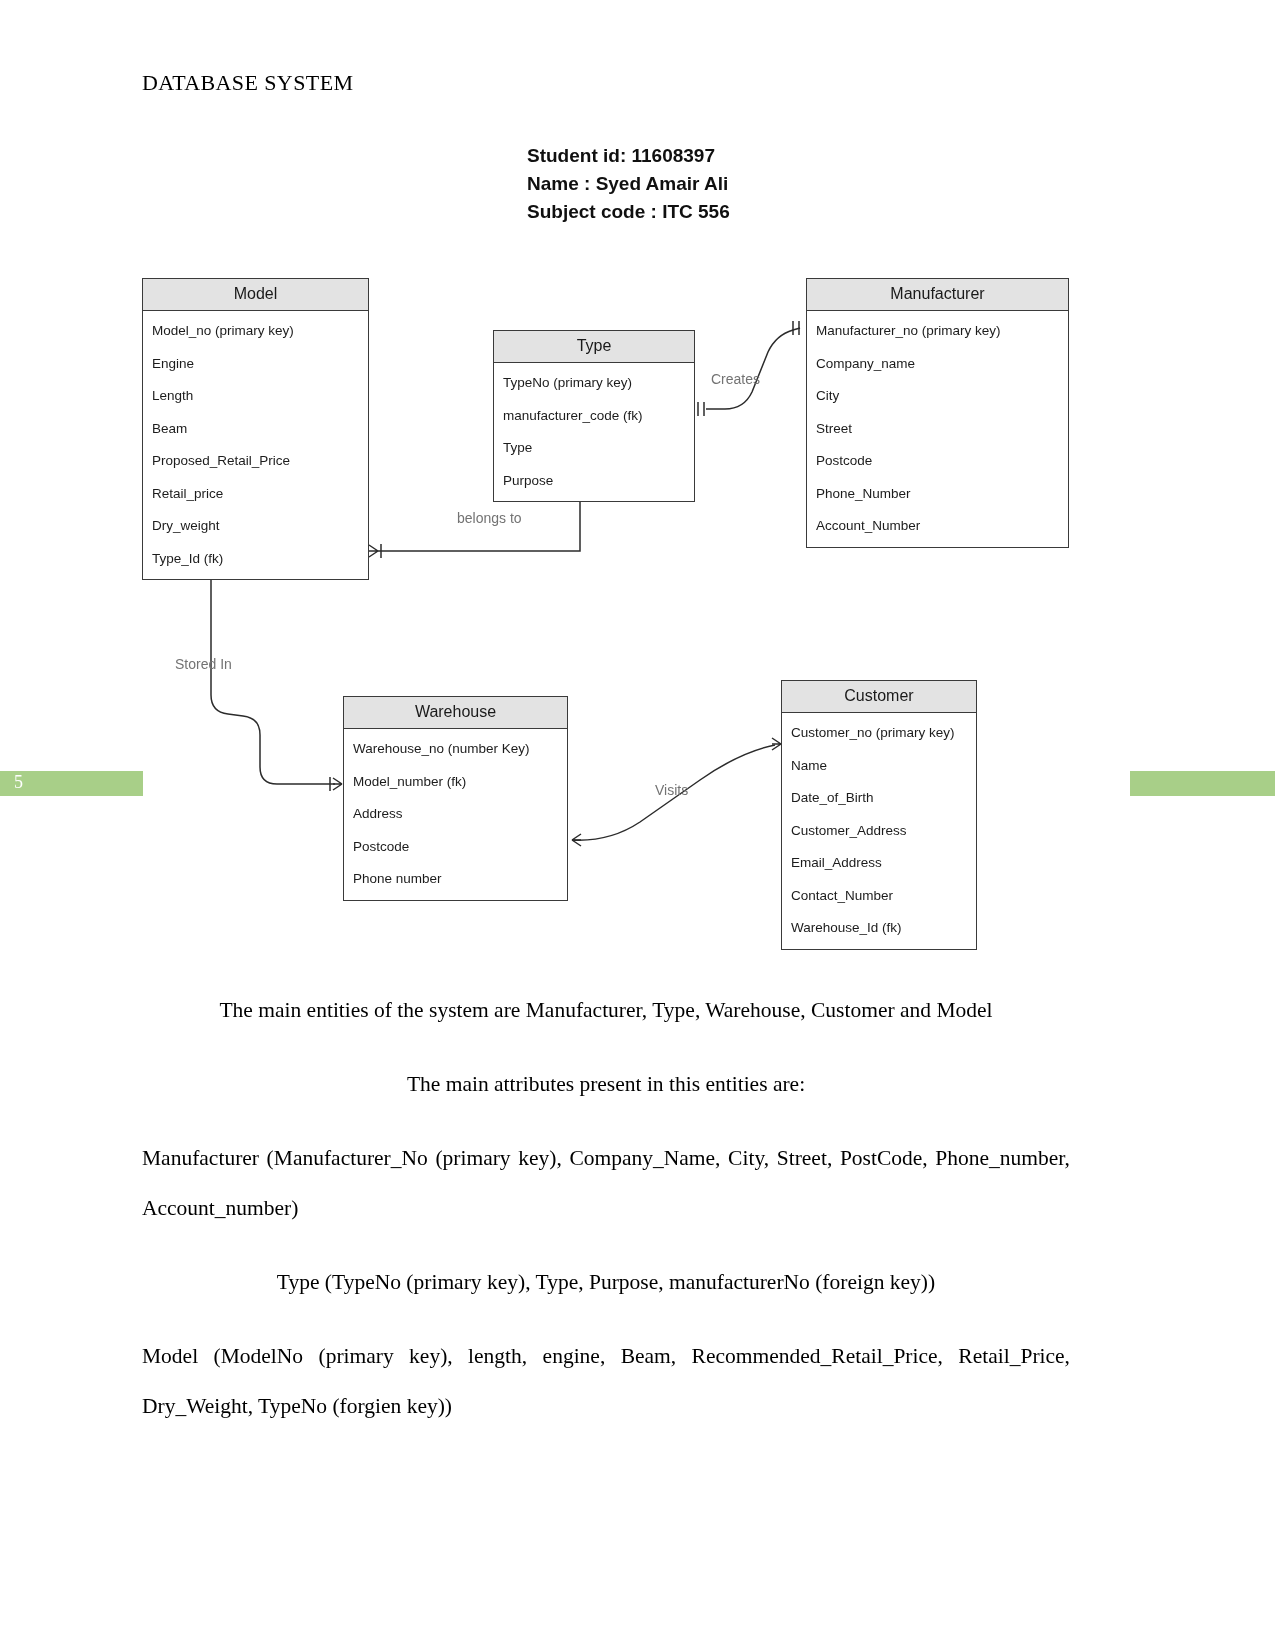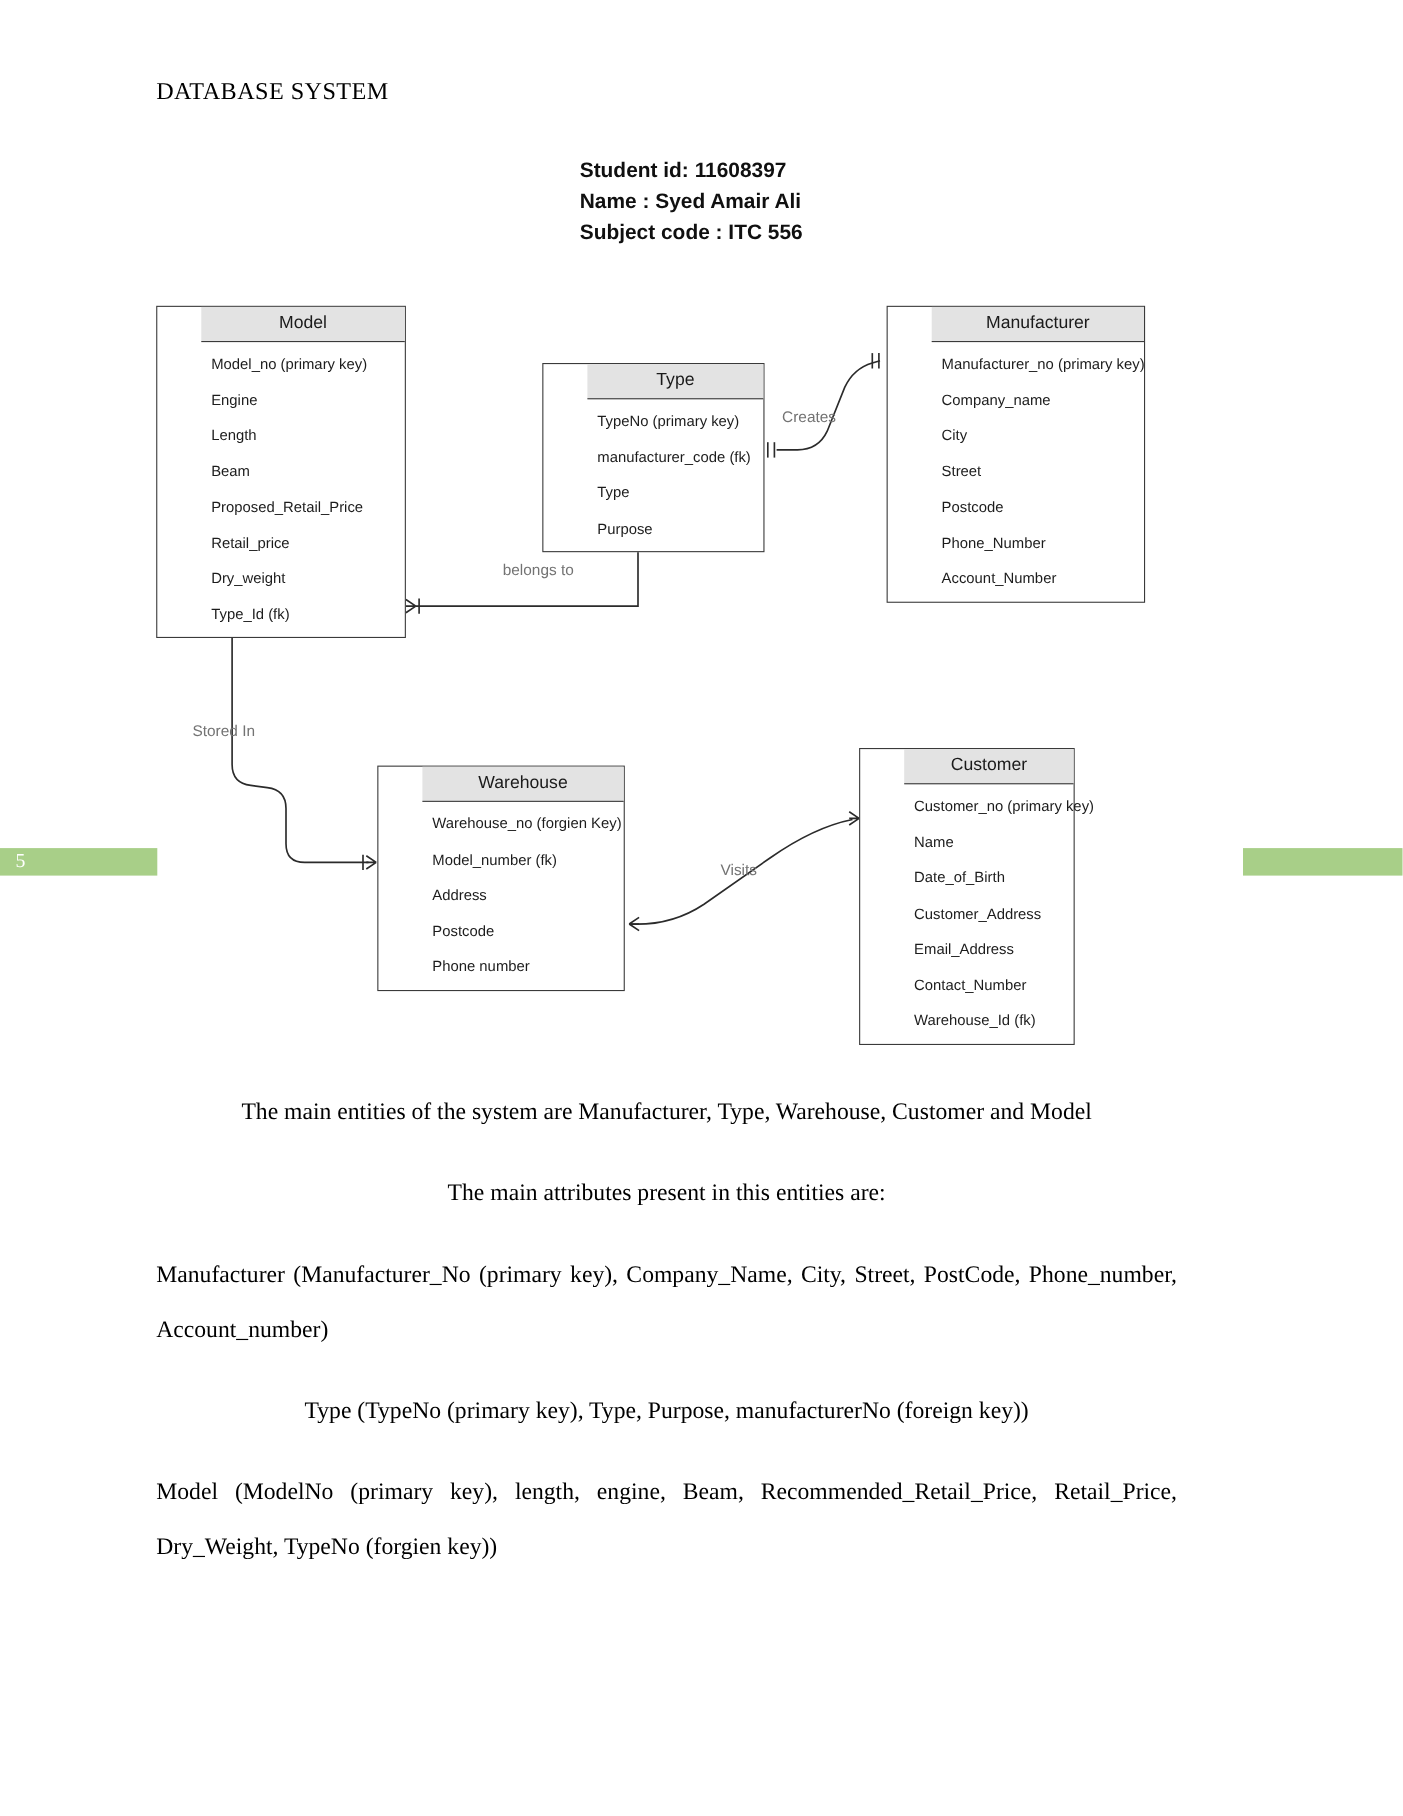--- a/index.html
+++ b/index.html
@@ -55,21 +55,20 @@
     width: 1275px;
     height: 1000px;
     pointer-events: none;
   }
 
   .entity {
     position: absolute;
     border: 1px solid #3a3a3a;
     background: #ffffff;
     font-family: "Liberation Sans", sans-serif;
-    padding-left: 40px;
   }
   .entity-title {
     background: #e3e3e3;
     border-bottom: 1px solid #3a3a3a;
     text-align: center;
     font-size: 16px;
     color: #1a1a1a;
     padding: 6px 0 7px 0;
   }
   .entity-attrs {
@@ -79,21 +78,21 @@
     font-size: 13.5px;
     color: #1c1c1c;
     padding: 0 0 0 9px;
     line-height: 32.5px;
     white-space: nowrap;
   }
 
   
   #entity-model      { left: 142px; top: 278px;  width: 227px; }
   #entity-type       { left: 493px; top: 330px;  width: 202px; }
-  #entity-manufacturer { left: 806px; top: 278px; width: 235px; }
+  #entity-manufacturer { left: 806px; top: 278px; width: 263px; }
   #entity-warehouse  { left: 343px; top: 696px;  width: 225px; }
   #entity-customer   { left: 781px; top: 680px;  width: 196px; }
 
   
   .rel-label {
     position: absolute;
     font-family: "Liberation Sans", sans-serif;
     font-size: 14px;
     color: #737373;
     white-space: nowrap;
@@ -219,21 +218,21 @@
       <div class="attr">Street</div>
       <div class="attr">Postcode</div>
       <div class="attr">Phone_Number</div>
       <div class="attr">Account_Number</div>
     </div>
   </div>
 
   <div class="entity" id="entity-warehouse">
     <div class="entity-title">Warehouse</div>
     <div class="entity-attrs">
-      <div class="attr">Warehouse_no (forgien Key)</div>
+      <div class="attr">Warehouse_no (number Key)</div>
       <div class="attr">Model_number (fk)</div>
       <div class="attr">Address</div>
       <div class="attr">Postcode</div>
       <div class="attr">Phone number</div>
     </div>
   </div>
 
   <div class="entity" id="entity-customer">
     <div class="entity-title">Customer</div>
     <div class="entity-attrs">

